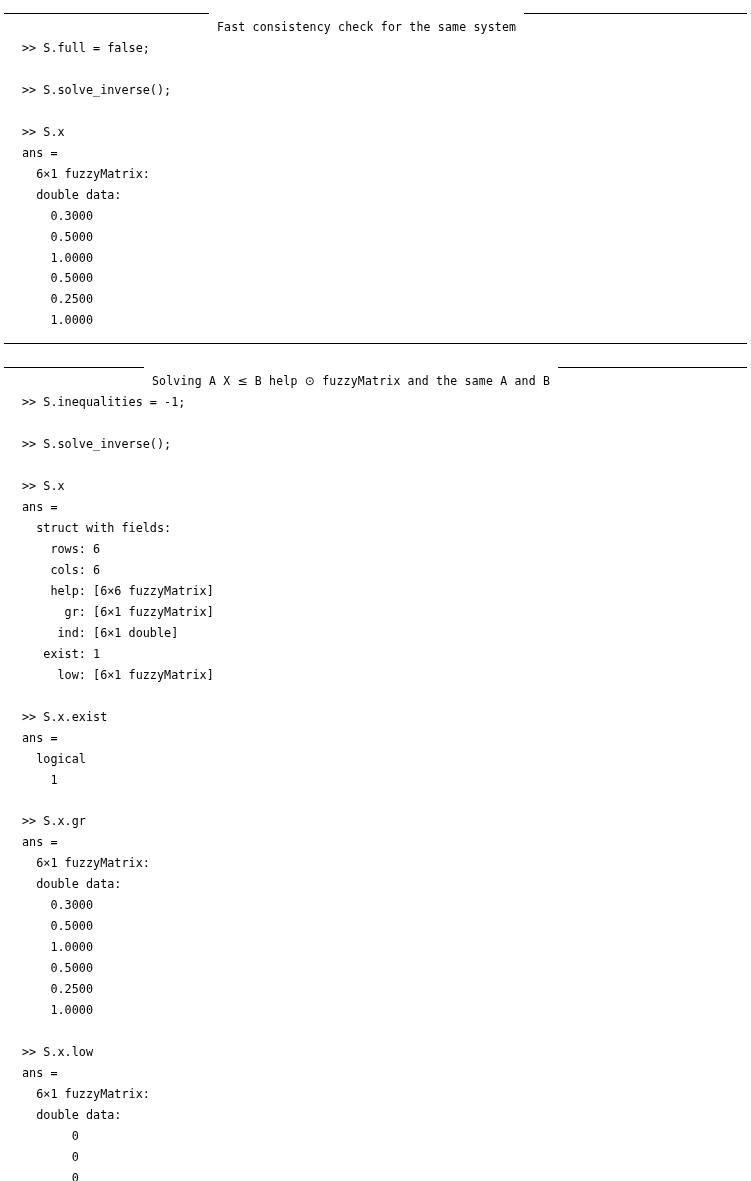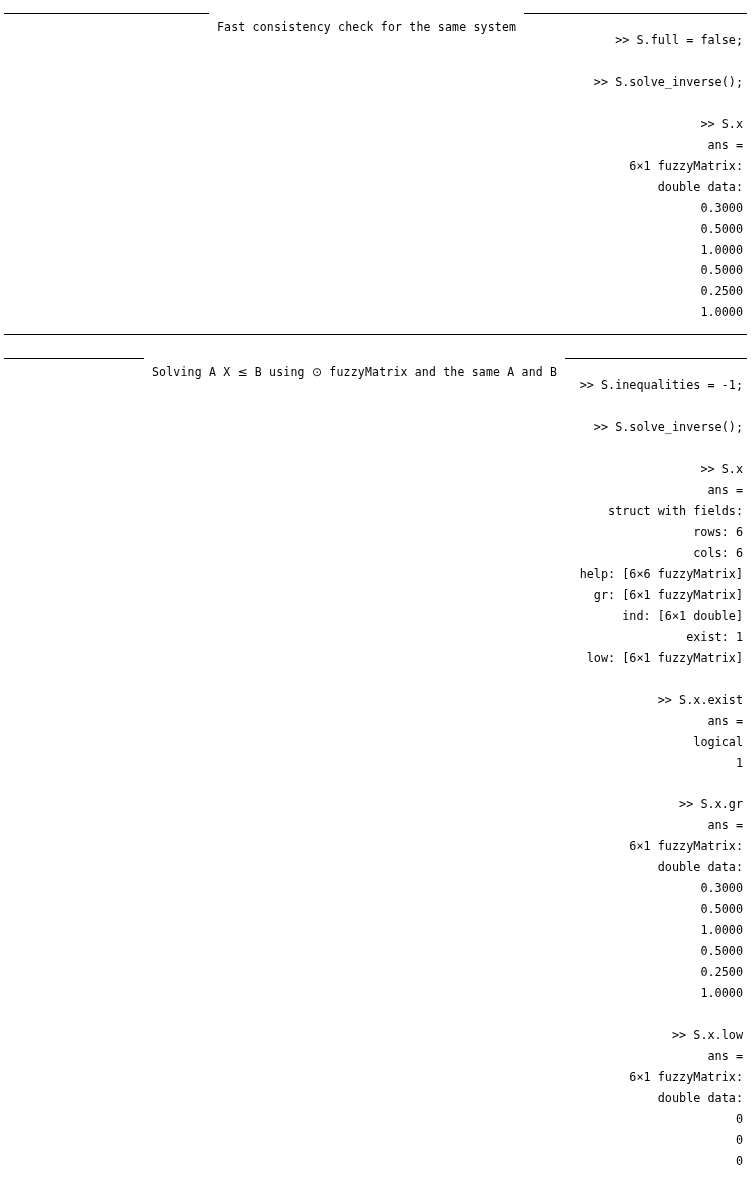--- a/index.html
+++ b/index.html
@@ -48,28 +48,27 @@
     white-space: nowrap;
     margin-top: 28px;
   }
   .hrule {
     width: 743px;
     height: 1px;
     background: #000000;
     margin: 11px auto 10px auto;
   }
   pre.console {
-    margin: 4px;
+    margin: 12px;
     padding: 0 0 0 6px;
     font-family: "DejaVu Sans Mono", monospace;
     font-size: 11.8px;
     line-height: 20.95px;
     white-space: pre;
     color: #000000;
-    text-align: right;
   }
   .math-le { font-family: "DejaVu Sans", sans-serif; font-size: 12px; }
   .odot { font-family: "DejaVu Sans", sans-serif; font-size: 12px; }
 </style>
 </head>
 <body>
 
 <div class="page">
 
   <div class="section-head">
@@ -92,21 +91,21 @@
     1.0000
     0.5000
     0.2500
     1.0000</pre>
   </div>
 
   <div class="hrule"></div>
 
   <div class="section-head">
     <div class="rule short" style="width:140px"></div>
-    <div class="cap"><span>Solving A X </span><span class="math-le">≤</span><span> B using </span><span class="odot">⊙</span><span> fuzzyMatrix and the same A and B</span></div>
+    <div class="cap"><span>Solving A X </span><span class="math-le">≤</span><span> B help </span><span class="odot">⊙</span><span> fuzzyMatrix and the same A and B</span></div>
     <div class="rule"></div>
   </div>
 
   <div class="block">
     <pre class="console">&gt;&gt; S.inequalities = -1;
 
 &gt;&gt; S.solve_inverse();
 
 &gt;&gt; S.x
 ans =

